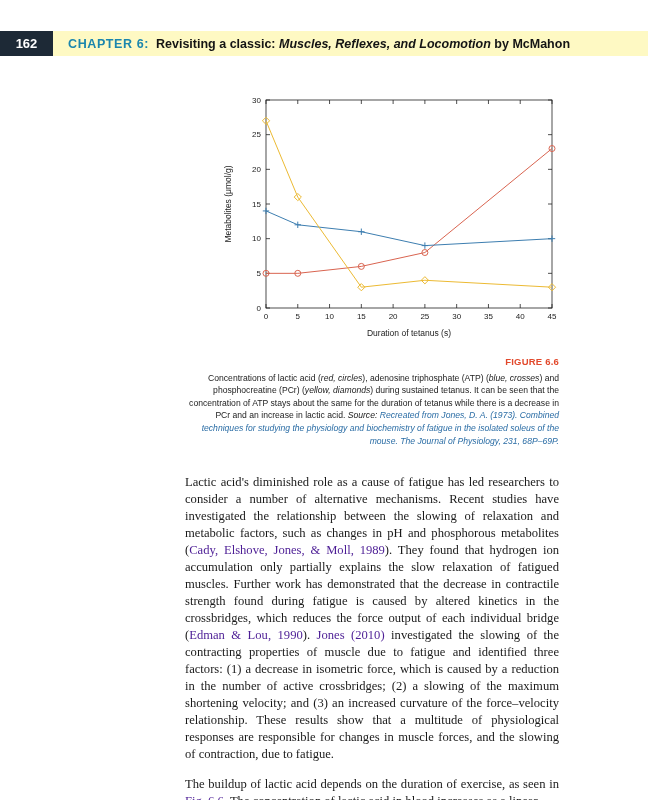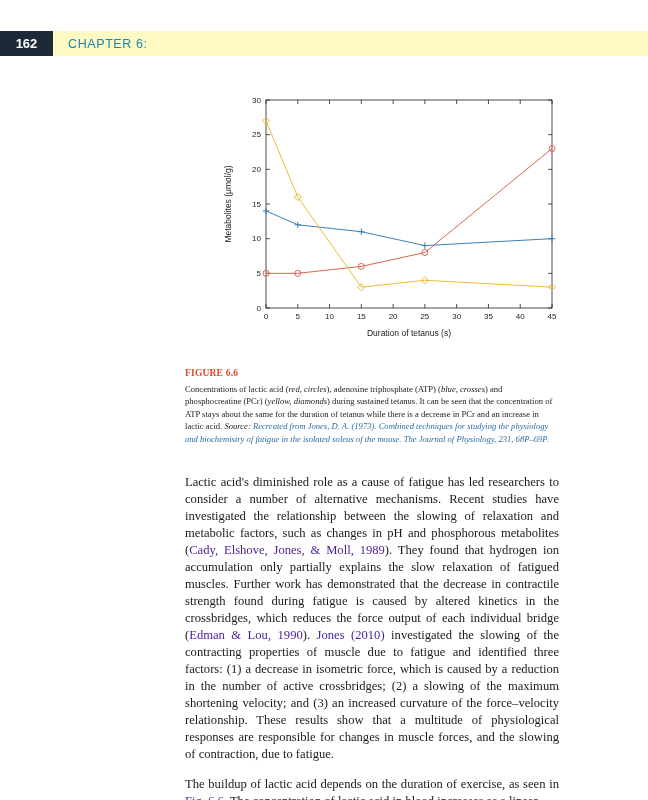--- a/index.html
+++ b/index.html
@@ -3,50 +3,51 @@
 <meta charset="utf-8">
 <style>
   *{box-sizing:border-box;}
   html,body{margin:0;padding:0;}
   body{width:648px;height:800px;background:#ffffff;position:relative;font-family:"Liberation Serif",serif;color:#1a1a1a;}
   .page{position:absolute;inset:0;background:#fff;overflow:hidden;}
 
   
   .chapter-bar{position:absolute;left:0;top:31px;width:648px;height:25px;background:#fef9c3;display:flex;align-items:stretch;font-family:"Liberation Sans",sans-serif;}
   .page-num{width:53px;background:#1d2936;color:#fff;font-weight:700;font-size:13px;display:flex;align-items:center;justify-content:center;}
-  .chapter-text{flex:1;display:flex;align-items:center;padding-left:15px;font-size:12.5px;font-weight:400;color:#141414;white-space:nowrap;}
+  .chapter-text{flex:1;display:flex;align-items:center;padding-left:15px;font-size:12.5px;font-weight:700;color:#141414;white-space:nowrap;}
   .chapter-label{color:#1b86ad;margin-right:7px;letter-spacing:.6px;}
 
   
   .seg-normal{}
   .seg-italic{font-style:italic;}
   .seg-link{color:#4c1d95;text-decoration:none;cursor:pointer;}
   .seg-link-italic{color:#2b6da5;font-style:italic;text-decoration:none;cursor:pointer;}
 
   
   .chart-wrap{position:absolute;left:220px;top:90px;width:345px;height:258px;}
   #chart-svg text{font-family:"Liberation Sans",sans-serif;}
 
   
-  .caption{position:absolute;left:185px;top:367px;width:374px;font-family:Liberation Serif, serif;font-size:8.6px;line-height:12.6px;color:#222;}
+  .caption{position:absolute;left:185px;top:356px;width:374px;font-family:Liberation Sans, sans-serif;font-size:8.6px;line-height:12.6px;color:#222;text-align:right;}
   .fig-label{display:block;color:#e2492c;font-weight:700;font-size:9.5px;margin-bottom:3px;letter-spacing:.2px;}
 
   
   .body-text{position:absolute;left:185px;top:474px;width:374px;font-size:12.6px;line-height:17px;text-align:justify;}
   .body-text p{margin:0 0 13px 0;}
 </style>
 </head>
 <body>
 
 <div class="page">
 
   <header class="chapter-bar">
     <div class="page-num">162</div>
     <div class="chapter-text">
       <span class="chapter-label">CHAPTER 6:</span>
+      <span id="title-segments"><span class="seg-normal">Revisiting a classic: </span><span class="seg-italic">Muscles, Reflexes, and Locomotion</span><span class="seg-normal"> by McMahon</span></span>
     </div>
   </header>
 
   <figure style="margin:0">
     <div class="chart-wrap">
       <svg id="chart-svg" width="345" height="258" viewBox="0 0 345 258">
           <rect x="46" y="10" width="286" height="208" fill="none" stroke="#222" stroke-width="0.8"></rect>
           <line x1="46" y1="218" x2="46" y2="214" stroke="#222" stroke-width="0.8"></line>
           <line x1="46" y1="10" x2="46" y2="14" stroke="#222" stroke-width="0.8"></line>
           <text x="46" y="229" text-anchor="middle" font-size="8" fill="#222">0</text>

